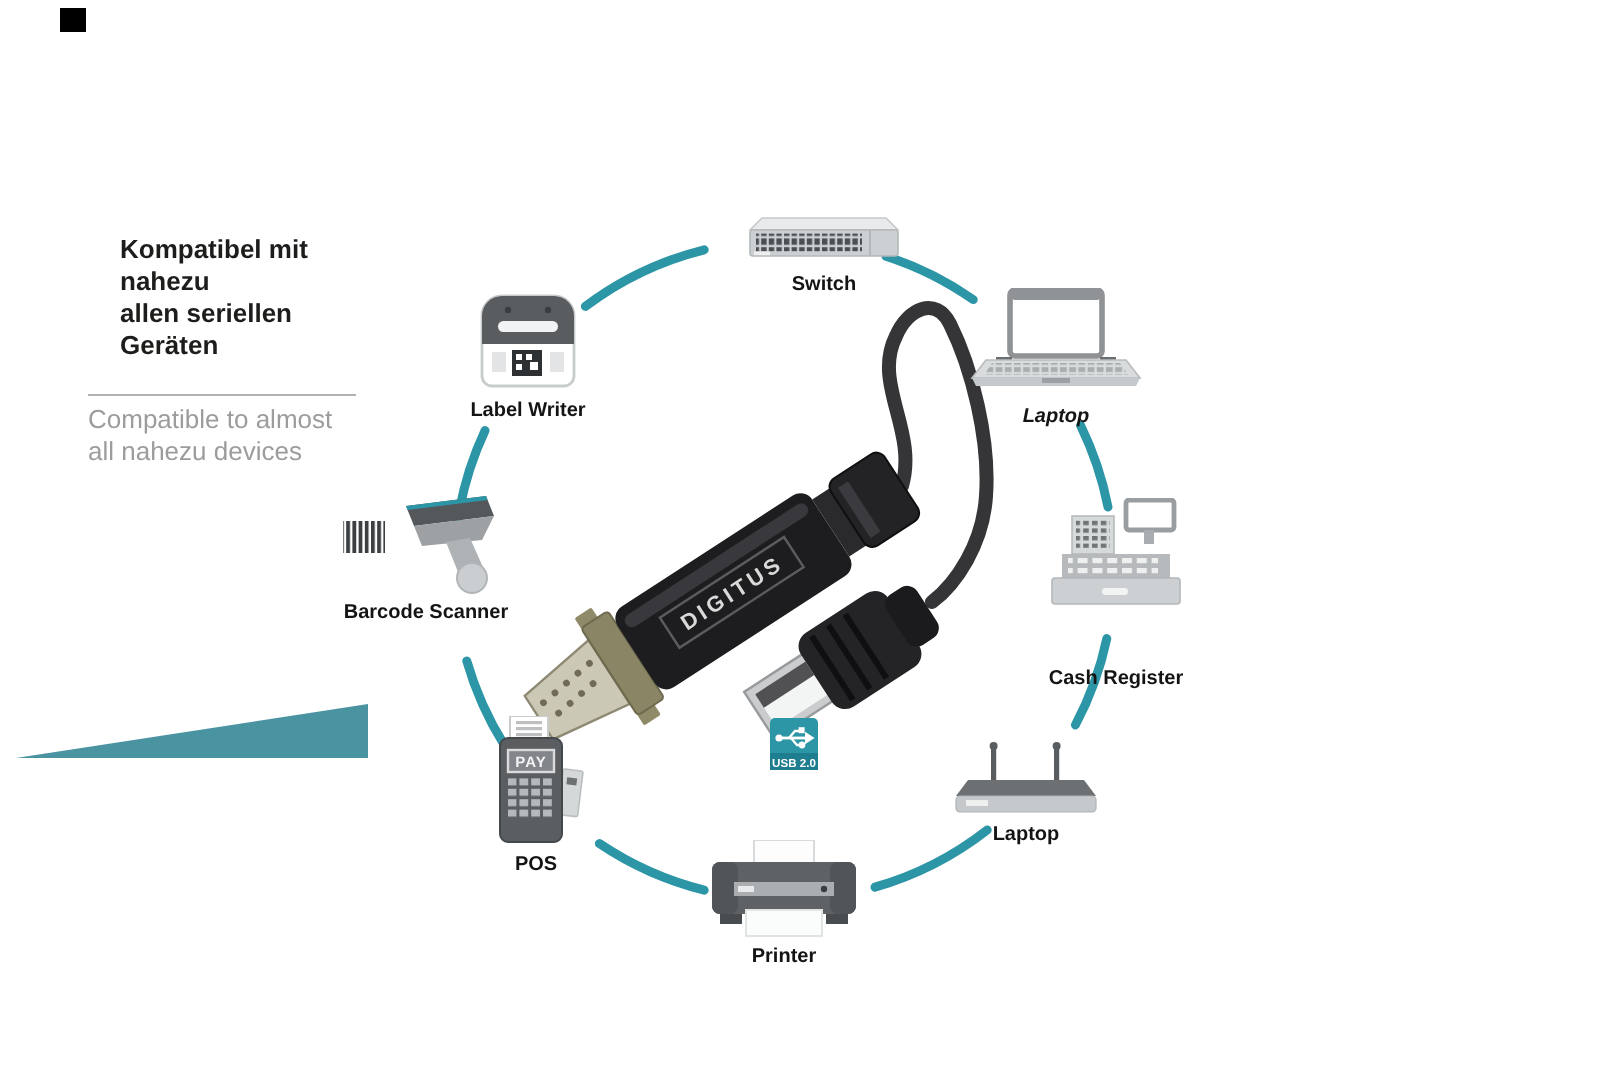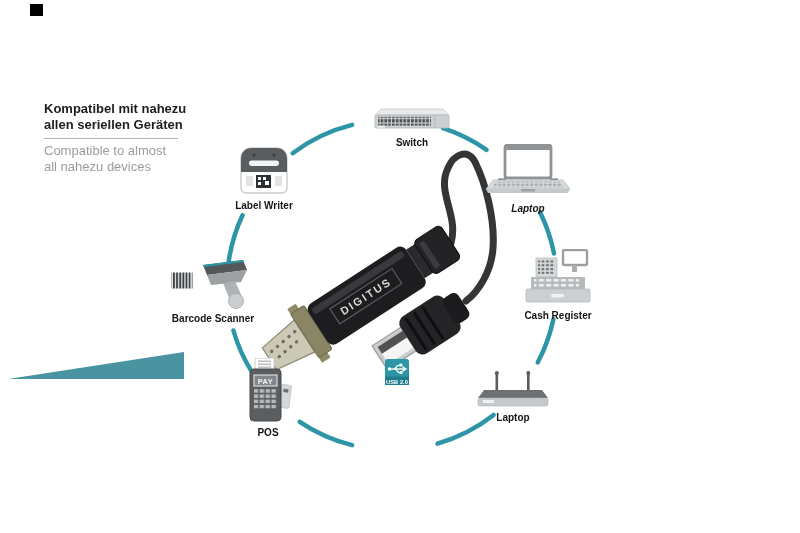--- a/index.html
+++ b/index.html
@@ -1,32 +1,32 @@
 <!DOCTYPE html>
 <html style="--ring: #2C96A6; --heading: #1D1D1B; --subheading: #9C9C9C; --label: #141414;"><head>
 <meta charset="utf-8">
 <style>
   html,body{margin:0;padding:0;background:#ffffff;}
   body{width:800px;height:533px;overflow:hidden;font-family:"Liberation Sans",sans-serif;}
   .stage{position:relative;width:800px;height:533px;background:#fff;}
   .corner-mark{position:absolute;left:30px;top:4px;width:13px;height:12px;background:#000;}
   .headline{position:absolute;left:44px;top:101px;width:170px;}
-  .headline .de{margin:0;font-size:13px;font-weight:bold;color:var(--heading,#1d1d1b);line-height:16px;}
+  .headline .de{margin:16px;font-size:13px;font-weight:bold;color:var(--heading,#1d1d1b);line-height:16px;}
   .headline .divider{width:134px;height:0;border-top:1px solid #b2b2b2;margin:5px 0 4px 0;}
   .headline .en{margin:0;font-size:13px;font-weight:normal;color:var(--subheading,#9c9c9c);line-height:16px;}
   .scene{position:absolute;left:0;top:0;}
   .device{position:absolute;width:120px;display:flex;flex-direction:column;align-items:center;}
   .device .lbl{margin-top:3px;font-size:10px;font-weight:bold;color:var(--label,#141414);text-align:center;white-space:nowrap;}
   .dev-switch{left:352px;top:106px;}
   .dev-laptop{left:468px;top:144px;font-style:italic;}
-  .dev-cash-register{left:498px;top:249px;}
+  .dev-cash-register{left:498px;top:249px;gap:24px;}
   .dev-modem{left:453px;top:371px;}
   .dev-printer{left:332px;top:420px;}
   .dev-pos{left:208px;top:358px;}
-  .dev-barcode-scanner{left:153px;top:260px;}
+  .dev-barcode-scanner{left:153px;top:248px;}
   .dev-label-writer{left:204px;top:147px;}
 </style>
 </head>
 <body>
 
 <div class="stage">
 
   <div class="corner-mark"></div>
 
   <div class="headline">
@@ -169,20 +169,35 @@
         <circle cx="21.8" cy="2" r="2" fill="#595D60"></circle>
       <rect x="52" y="1" width="2.6" height="18" fill="#595D60"></rect>
         <circle cx="53.3" cy="2" r="2" fill="#595D60"></circle>
       <polygon points="9,19 67,19 73,27 3,27" fill="#6C7073"></polygon>
       <rect x="3" y="27" width="70" height="8" rx="2" fill="#C6C9CB" stroke="#B0B3B5" stroke-width="0.6"></rect>
       <rect x="8" y="29" width="11" height="3" fill="#EEF0F0"></rect>
     </svg>
     <div class="lbl">Laptop</div>
   </div>
 
+  <div class="device dev-printer">
+    <svg width="84" height="50" viewBox="0 0 84 50">
+      <rect x="27" y="0" width="30" height="15" fill="#FDFDFD" stroke="#D8DADB" stroke-width="1"></rect>
+      <rect x="6" y="11" width="72" height="26" rx="4" fill="#5E6265"></rect>
+      <rect x="6" y="11" width="13" height="26" rx="4" fill="#515558"></rect>
+      <rect x="65" y="11" width="13" height="26" rx="4" fill="#515558"></rect>
+      <rect x="17" y="21" width="50" height="7" fill="#AAAEB0"></rect>
+      <rect x="19" y="23" width="8" height="3" fill="#E9EAEB"></rect>
+      <circle cx="62" cy="24.5" r="1.6" fill="#3C3F41"></circle>
+      <rect x="10" y="37" width="11" height="5" fill="#484C4F"></rect>
+      <rect x="63" y="37" width="11" height="5" fill="#484C4F"></rect>
+      <rect x="23" y="35" width="38" height="13" fill="#FBFCFC" stroke="#E2E4E4" stroke-width="1"></rect>
+    </svg>
+    <div class="lbl">Printer</div>
+  </div>
 
   <div class="device dev-pos">
     <svg width="52" height="66" viewBox="0 0 52 66">
       <defs>
           <pattern id="posk" width="5.9" height="5.2" patternUnits="userSpaceOnUse">
             <rect width="4.4" height="3.5" fill="#B6B9BB"></rect>
           </pattern>
         </defs>
       <rect x="13" y="0" width="19" height="13" fill="#FFFFFF" stroke="#C9CBCC" stroke-width="1"></rect>
       <rect x="16" y="2.5" width="13" height="1.6" fill="#BDBFC0"></rect>

